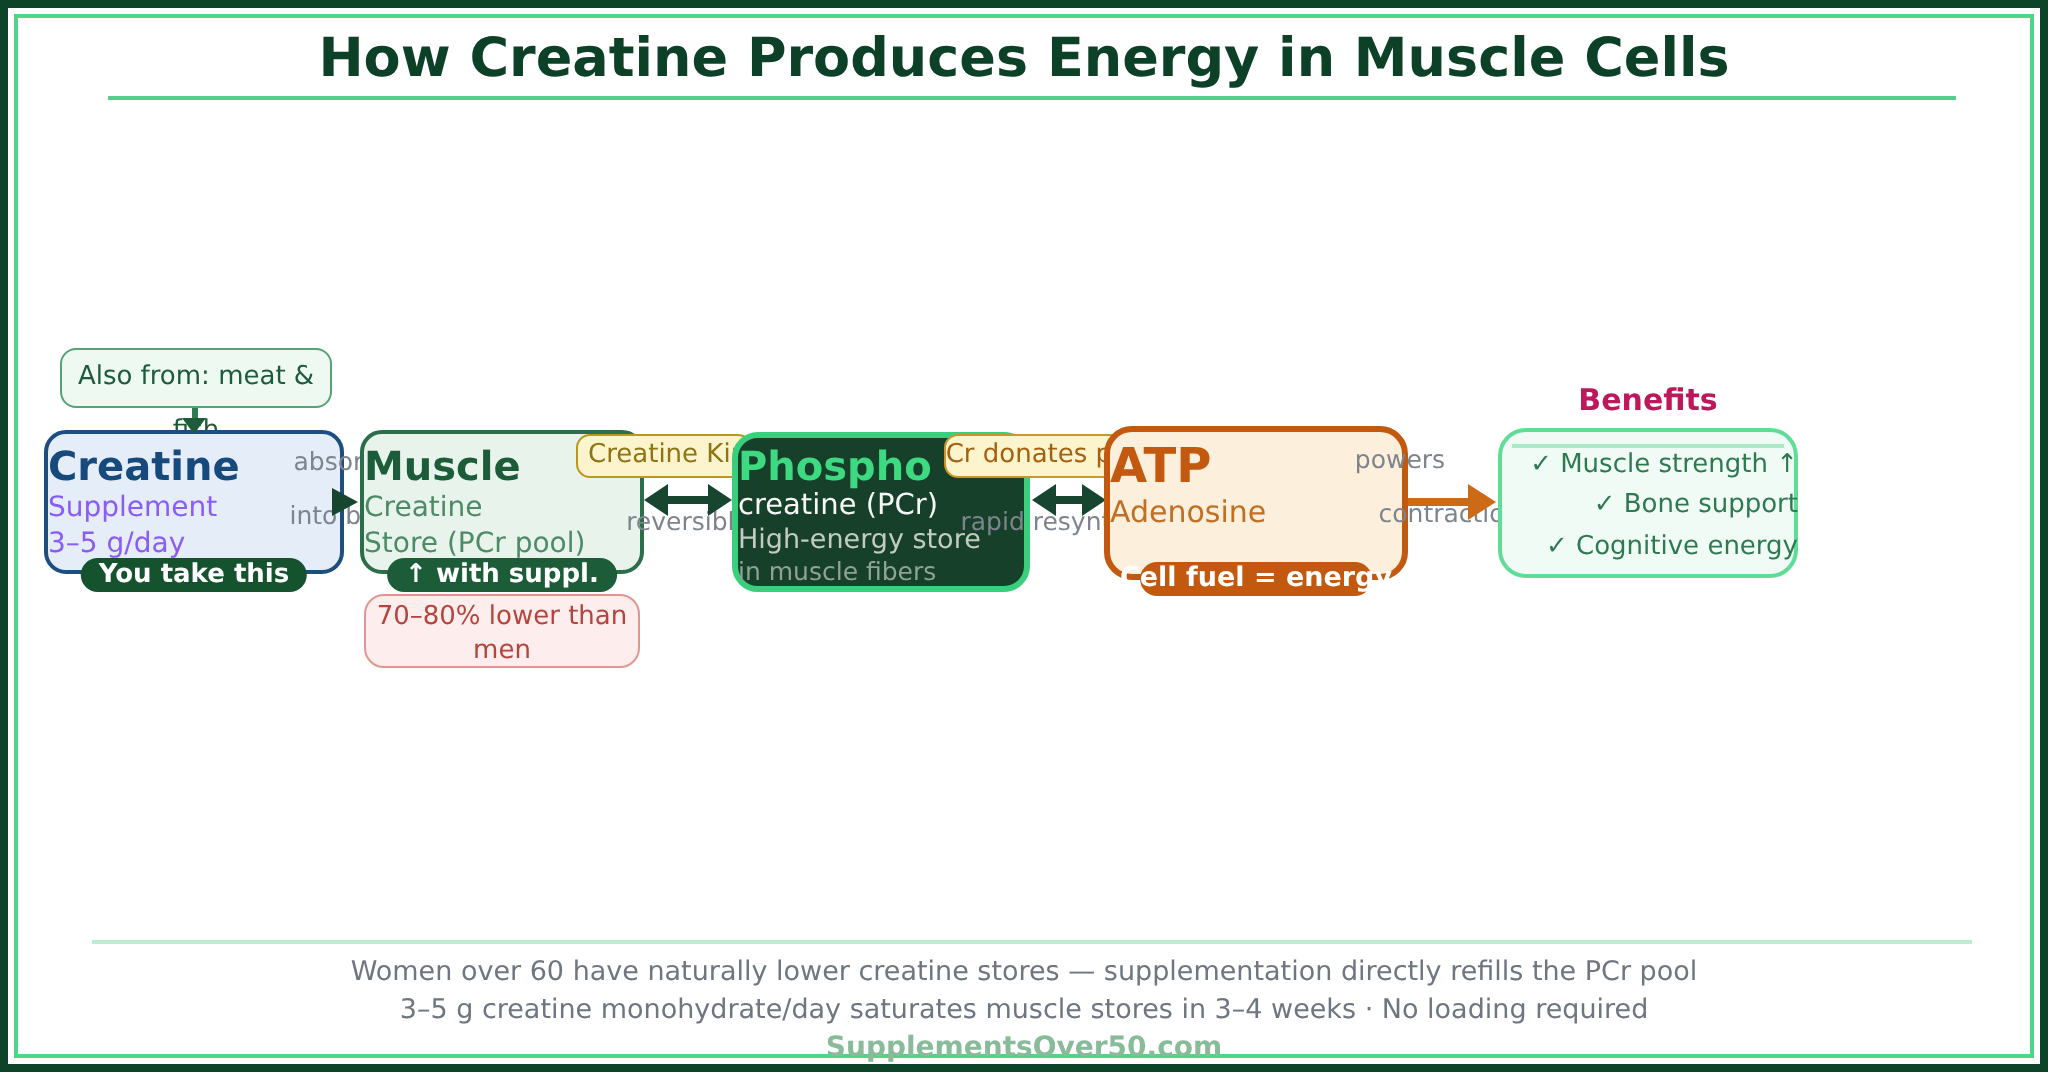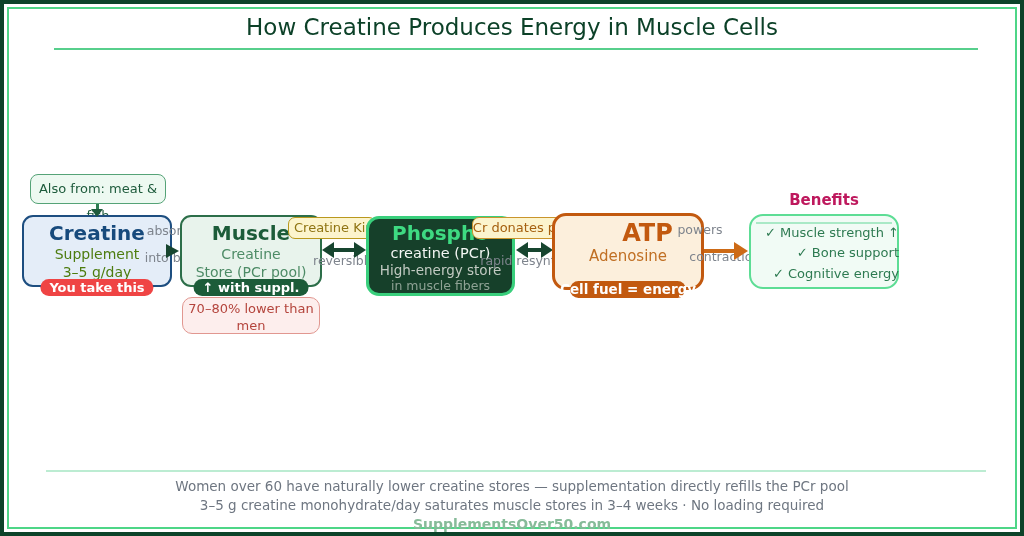--- a/index.html
+++ b/index.html
@@ -2,61 +2,61 @@
 <html><head>
 <meta charset="utf-8">
 <style>
   html,body{margin:0;padding:0;background:#ffffff;}
   body{font-family:"DejaVu Sans","Liberation Sans",sans-serif;}
   #stage{position:relative;width:1024px;height:536px;background:#ffffff;
          border:4px solid #0c4329;box-sizing:border-box;overflow:hidden;}
   .abs{position:absolute;box-sizing:border-box;}
   .inner-frame{left:3px;top:3px;right:3px;bottom:3px;border:2px solid #4ed687;pointer-events:none;z-index:1;}
 
-  .page-title{left:0;top:10px;width:100%;text-align:center;font-size:23px;font-weight:normal;color:#0c4128;z-index:2;}
+  .page-title{left:0;top:10px;width:100%;text-align:center;font-size:27px;font-weight:bold;color:#0c4128;z-index:2;}
   .title-underline{left:50px;top:44px;width:924px;height:2px;background:#57cf8c;z-index:2;}
 
   
   .src-callout{left:26px;top:170px;width:136px;height:30px;background:#edf9f1;border:1.5px solid #55a377;
                border-radius:8px;color:#1e5b3c;font-size:13px;text-align:center;line-height:27px;z-index:10;}
   .src-shaft{left:92px;top:200px;width:2.5px;height:7px;background:#2f7c52;z-index:9;}
   .src-head{left:87px;top:205px;width:0;height:0;border-left:6.5px solid transparent;border-right:6.5px solid transparent;
             border-top:8px solid #1e5b3c;z-index:11;}
 
   
-  .flowbox{border-radius:11px;text-align:center;}
+  .flowbox{border-radius:11px;text-align:left;}
   .bx-title{font-weight:bold;}
   .badge{position:absolute;left:50%;transform:translateX(-50%);height:17px;border-radius:9px;color:#ffffff;
          font-weight:bold;font-size:13px;line-height:17px;white-space:nowrap;padding:0 9px;}
 
   
   .creatine{left:18px;top:211px;width:150px;height:72px;background:#e4edf8;border:2.5px solid #1d4e80;z-index:10;}
   .creatine .bx-title{font-size:20px;color:#174a7c;margin-top:4px;}
-  .creatine .bx-line{font-size:14px;color:#4d7c0f;line-height:18px;}
-  .creatine .badge{top:62px;background:#ef4444;}
+  .creatine .bx-line{font-size:14px;color:#8b5cf6;line-height:18px;}
+  .creatine .badge{top:62px;background:#14532d;}
 
   
   .muscle{left:176px;top:211px;width:142px;height:72px;background:#e8f3ec;border:2.5px solid #2c6e49;z-index:12;}
   .muscle .bx-title{font-size:20px;color:#1c5c39;margin-top:4px;}
   .muscle .bx-line{font-size:14px;color:#4d8b66;line-height:18px;}
   .muscle .badge{top:62px;background:#1c5c39;}
 
   .pink-note{left:178px;top:293px;width:138px;height:37px;background:#fdeeed;border:1.5px solid #e19790;
              border-radius:10px;color:#b4443c;font-size:13px;text-align:center;line-height:17px;padding-top:2px;z-index:12;}
 
   
   .phospho{left:362px;top:212px;width:149px;height:80px;background:#16402a;border:3px solid #39cf7c;z-index:14;border-radius:13px;}
   .phospho .bx-title{font-size:20px;color:#3eda82;margin-top:2px;line-height:24px;}
   .phospho .l1{font-size:14.5px;color:#f4f7f4;line-height:17px;}
   .phospho .l2{font-size:13.5px;color:#c2cac2;line-height:16px;}
   .phospho .l3{font-size:12.5px;color:#8fa295;line-height:15px;}
 
   
   .atp{left:548px;top:209px;width:152px;height:77px;background:#fcefdc;border:3px solid #c2590f;z-index:16;border-radius:14px;}
-  .atp .bx-title{font-size:24px;color:#c2590f;margin-top:3px;line-height:28px;margin-left:39px;}
+  .atp .bx-title{font-size:24px;color:#c2590f;margin-top:3px;line-height:28px;}
   .atp .bx-line{font-size:15px;color:#c06f23;line-height:18px;}
   .atp .badge{top:65px;background:#c2590f;width:116px;padding:0;display:flex;justify-content:center;overflow:visible;font-size:13.5px;}
 
   
   .benefits-title{left:745px;top:187px;width:150px;text-align:center;font-size:15px;font-weight:bold;color:#be185d;z-index:18;}
   .benefits{left:745px;top:210px;width:150px;height:75px;background:#f1fbf5;border:2.5px solid #5ddd95;border-radius:14px;z-index:18;}
   .benefits-underline{left:752px;top:218px;width:136px;height:2px;background:#a9e9c6;z-index:19;}
   .benefit-list{left:745px;top:219px;width:150px;text-align:right;z-index:19;}
   .benefit-item{font-size:13px;color:#2d7a51;line-height:20.3px;white-space:nowrap;}
 

